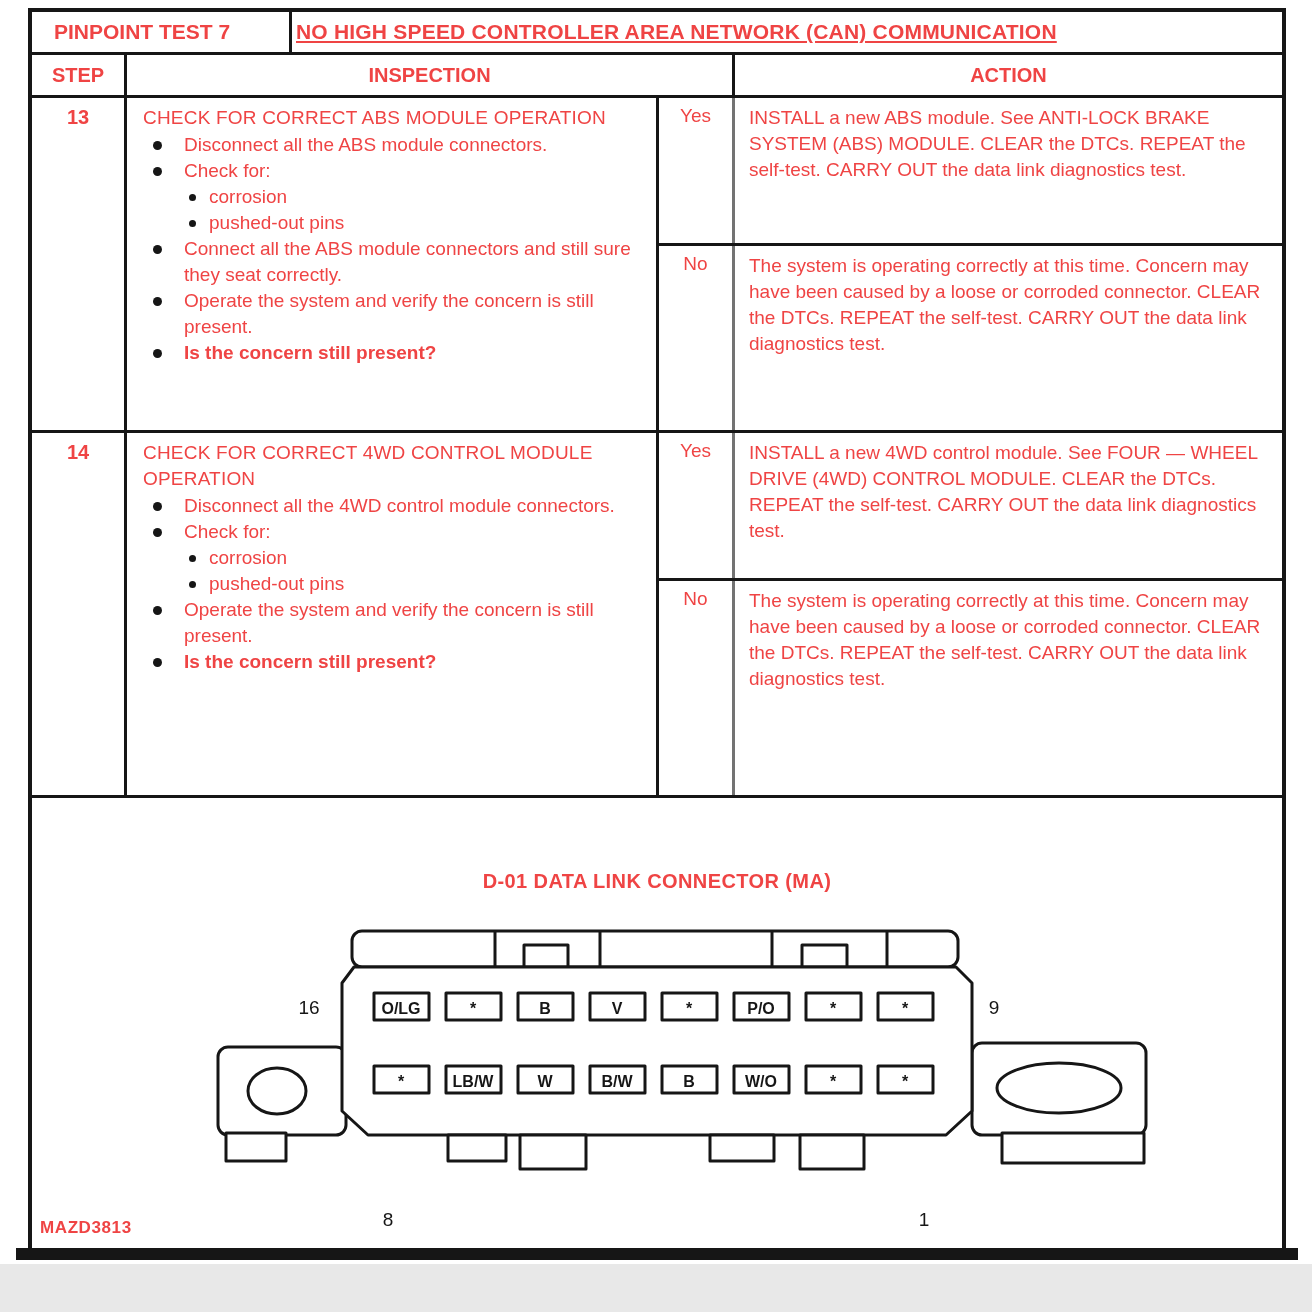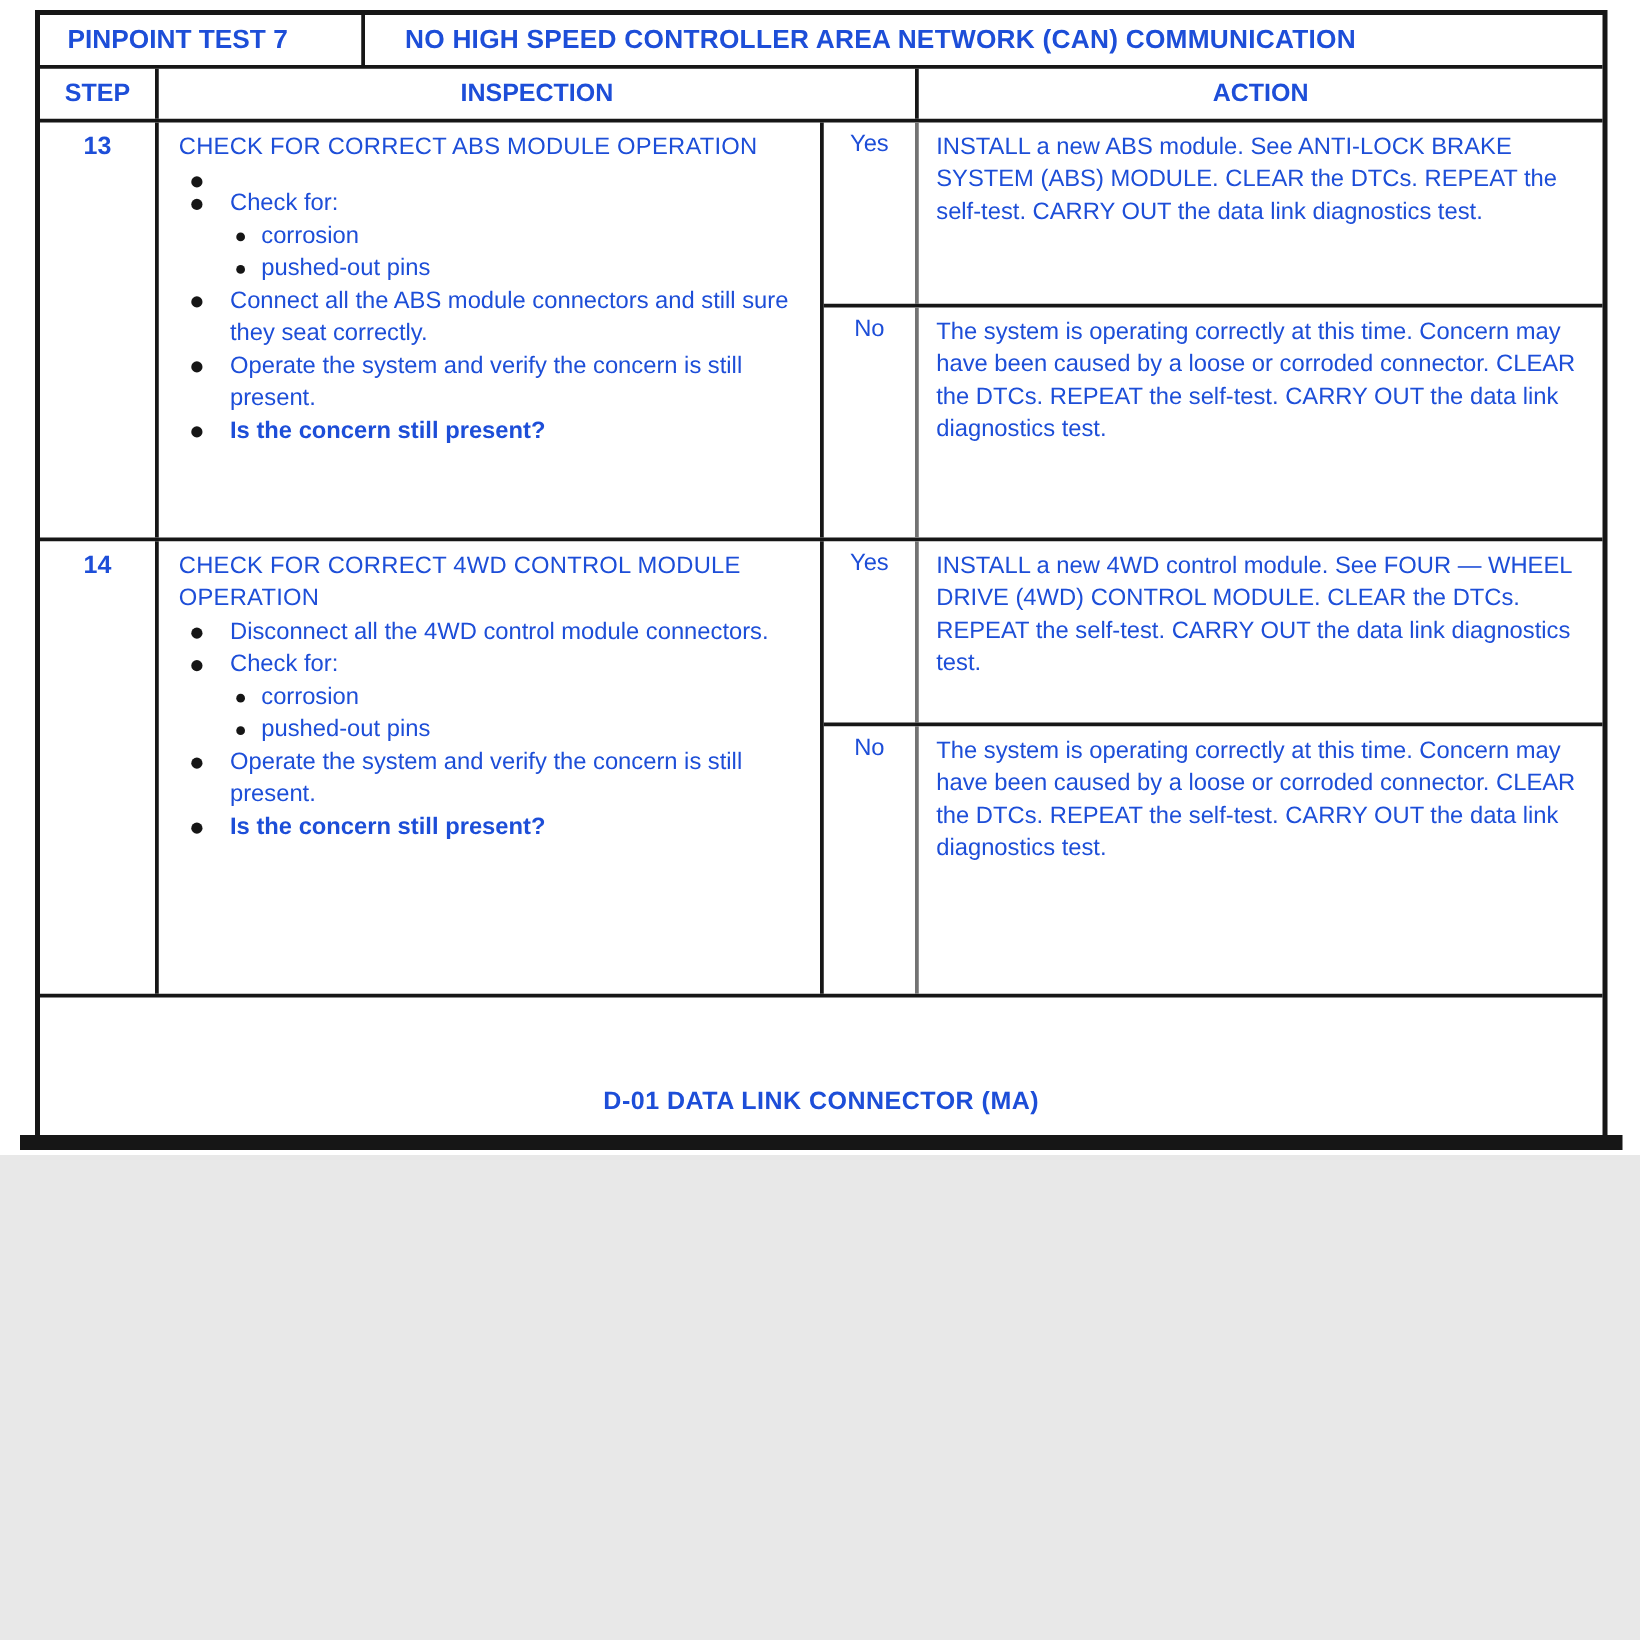--- a/index.html
+++ b/index.html
@@ -1,30 +1,30 @@
 <!DOCTYPE html>
 <html><head>
 <meta charset="utf-8">
 <style>
   html,body { margin:0; padding:0; background:#e8e8e8; }
   .page {
-    position:relative; width:1312px; height:924px; background:#ffffff;
-    font-family:"Liberation Sans", sans-serif; color:#1d4ed8; overflow:hidden;
+    position:relative; width:1312px; height:1264px; background:#ffffff;
+    font-family:"Liberation Sans", sans-serif; color:#ef4444; overflow:hidden;
   }
   .frame {
     position:absolute; left:28px; top:8px; right:26px; bottom:10px;
     border:4px solid #161616; display:flex; flex-direction:column; background:#fff;
   }
   .bottom-bar { position:absolute; left:16px; right:14px; bottom:4px; height:12px; background:#161616; }
 
   
   .hdr1 { display:grid; grid-template-columns:260px 1fr; height:40px; border-bottom:3px solid #161616; flex:0 0 auto; }
   .hdr1 .cell { display:flex; align-items:center; font-weight:bold; font-size:21px; }
   .hdr1 .label { padding-left:22px; border-right:3px solid #161616; }
-  .hdr1 .title { padding-left:32px; letter-spacing:0.2px; }
+  .hdr1 .title { padding-left:4px; letter-spacing:0.2px;text-decoration:underline; }
 
   .hdr2 { display:grid; grid-template-columns:95px 608px 1fr; height:40px; border-bottom:3px solid #161616; flex:0 0 auto; }
   .hdr2 .cell { display:flex; align-items:center; justify-content:center; font-weight:bold; font-size:20px; }
   .hdr2 .cell:nth-child(-n+2) { border-right:3px solid #161616; }
 
   .step-row { display:grid; grid-template-columns:95px 532px 1fr; border-bottom:3px solid #161616; flex:0 0 auto; }
   .step-row.s13 { height:332px; }
   .step-row.s14 { height:362px; }
   .step-num { text-align:center; padding-top:8px; font-weight:bold; font-size:20px; border-right:3px solid #161616; }
   .inspection { border-right:3px solid #161616; padding:7px 10px 0 16px; font-size:19px; line-height:26px; }
@@ -66,20 +66,21 @@
       <div class="cell">INSPECTION</div>
       <div class="cell">ACTION</div>
     </div>
 
     <div class="step-row s13">
       <div class="step-num">13</div>
       <div class="inspection">
         <div class="insp-title">CHECK FOR CORRECT ABS MODULE OPERATION</div>
         <div class="bullet">
             <span class="dot"></span>
+            <div class="btxt">Disconnect all the ABS module connectors.</div>
           </div>
         <div class="bullet">
             <span class="dot"></span>
             <div class="btxt">Check for:</div>
           </div>
         <div class="bullet sub">
             <span class="dot"></span>
             <div class="btxt">corrosion</div>
           </div>
         <div class="bullet sub">

